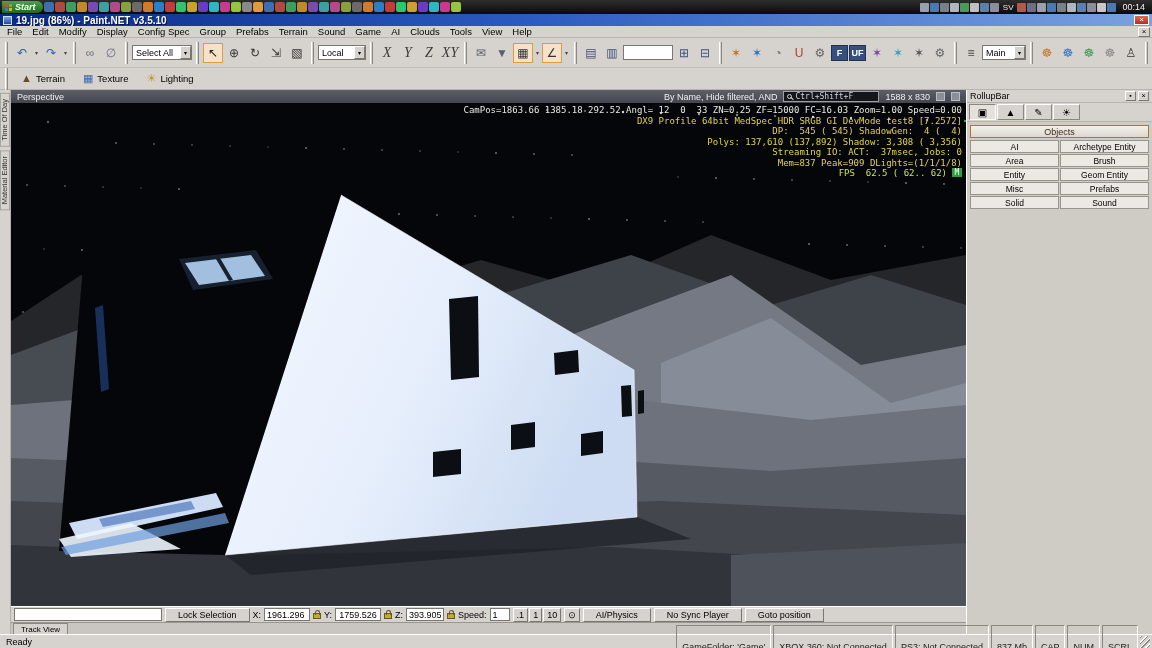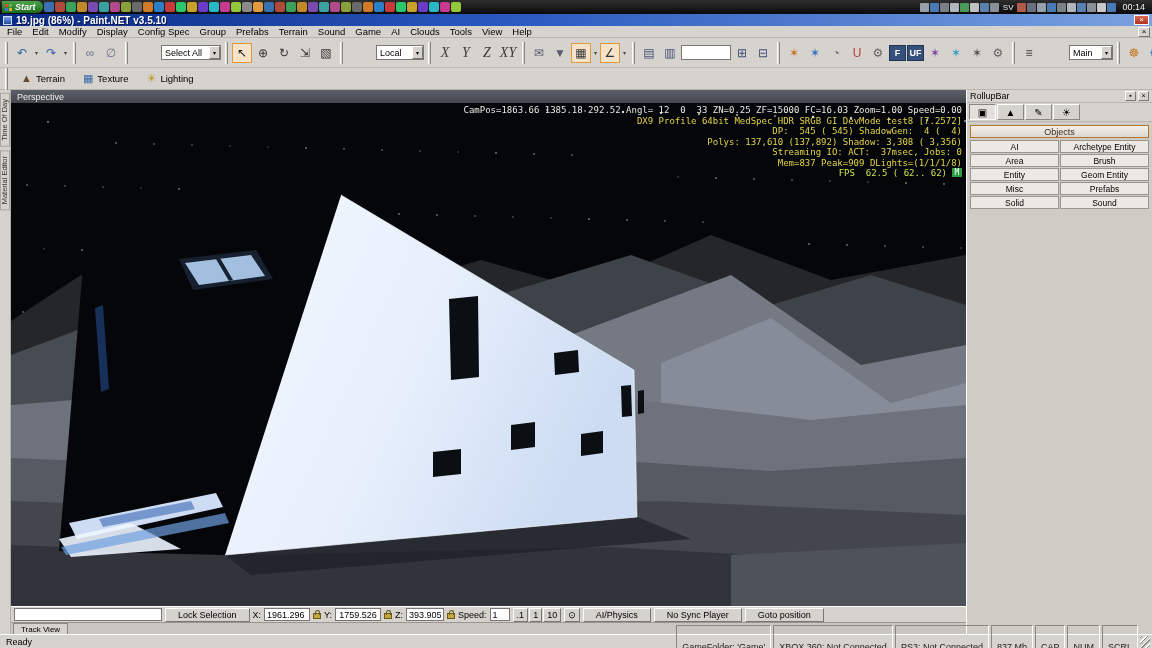--- a/index.html
+++ b/index.html
@@ -33,21 +33,21 @@
     font-size:8px;line-height:8px;text-align:center;}
 
   
   #toolbar1{height:30px;background:#d6d3ce;display:flex;align-items:center;padding:0 2px;gap:1px;border-bottom:1px solid #c2bfb9;flex:0 0 auto;}
   .grip{width:3px;height:22px;margin:0 3px;border-left:1px solid #fff;border-right:1px solid #8a8680;flex:0 0 auto;}
   .tbtn{min-width:20px;height:20px;display:flex;align-items:center;justify-content:center;font-size:12px;border:1px solid transparent;flex:0 0 auto;}
   .tbtn.hl{border-color:#e09a40;background:#f4e3c8;}
   .tbtn.darkbtn{background:#35507c;color:#fff;font-size:9px;font-weight:bold;border:1px solid #203450;min-width:17px;height:16px;}
   .tbtn.serif{font-family:"Liberation Serif",serif;font-style:italic;font-size:14px;color:#3a3a3a;}
   .dd{width:7px;height:20px;font-size:6px;display:flex;align-items:center;justify-content:center;color:#444;flex:0 0 auto;}
-  .combo{height:15px;background:#fff;border:1px solid #7a7672;display:flex;align-items:center;font-size:9px;padding-left:3px;flex:0 0 auto;margin-left:29px;}
+  .combo{height:15px;background:#fff;border:1px solid #7a7672;display:flex;align-items:center;font-size:9px;padding-left:3px;flex:0 0 auto;}
   .combo .cval{white-space:nowrap;overflow:hidden;}
   .combo .arrow{margin-left:auto;width:11px;height:13px;background:#d6d3ce;border:1px solid;border-color:#fff #7a7672 #7a7672 #fff;
     font-size:6px;display:flex;align-items:center;justify-content:center;}
   .tb-input{height:15px;border:1px solid #7a7672;background:#fff;font-size:9px;flex:0 0 auto;padding:0 2px;}
   #toolbar2{height:22px;background:#d6d3ce;display:flex;align-items:center;padding:0 2px;gap:2px;border-bottom:1px solid #b8b5b0;flex:0 0 auto;}
   .flat{display:flex;align-items:center;gap:4px;padding:2px 8px;font-size:9.5px;}
   .flat .fico{font-size:11px;line-height:11px;}
 
   
   #work{flex:1;display:flex;min-height:0;}
@@ -294,20 +294,30 @@
 
   <div id="work">
     <div id="sidestrip">
         <span class="vtab">Time Of Day</span>
         <span class="vtab">Material Editor</span>
       </div>
 
     <div id="vp">
       <div id="vp-header">
         <span>Perspective</span>
+        <span class="fill">
+          <span>By Name, Hide filtered, AND</span>
+          <span class="vps">
+            <span class="mag"></span>
+            <input value="Ctrl+Shift+F" style="">
+          </span>
+          <span>1588 x 830</span>
+          <span class="mini"></span>
+          <span class="mini"></span>
+        </span>
       </div>
 
       <div id="vp-canvas">
         <svg id="scene" viewBox="0 0 955 503" preserveAspectRatio="none">
           <defs>
             <linearGradient id="gFace" x1="0" y1="0" x2="1" y2="0.4">
               <stop offset="0" stop-color="#f4f8ff"></stop>
                 <stop offset="0.55" stop-color="#e7effc"></stop>
                 <stop offset="1" stop-color="#cddcf2"></stop>
             </linearGradient>

